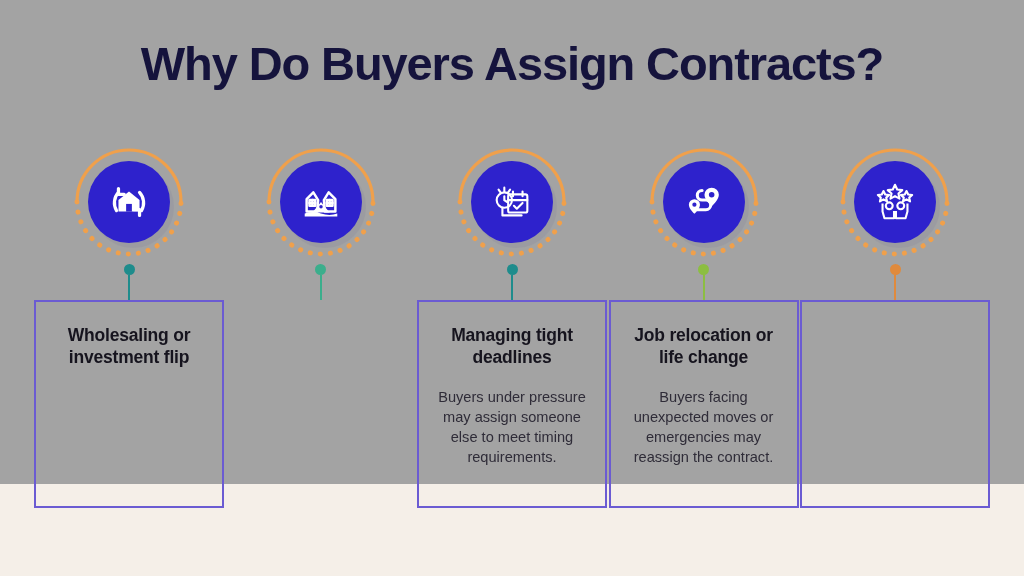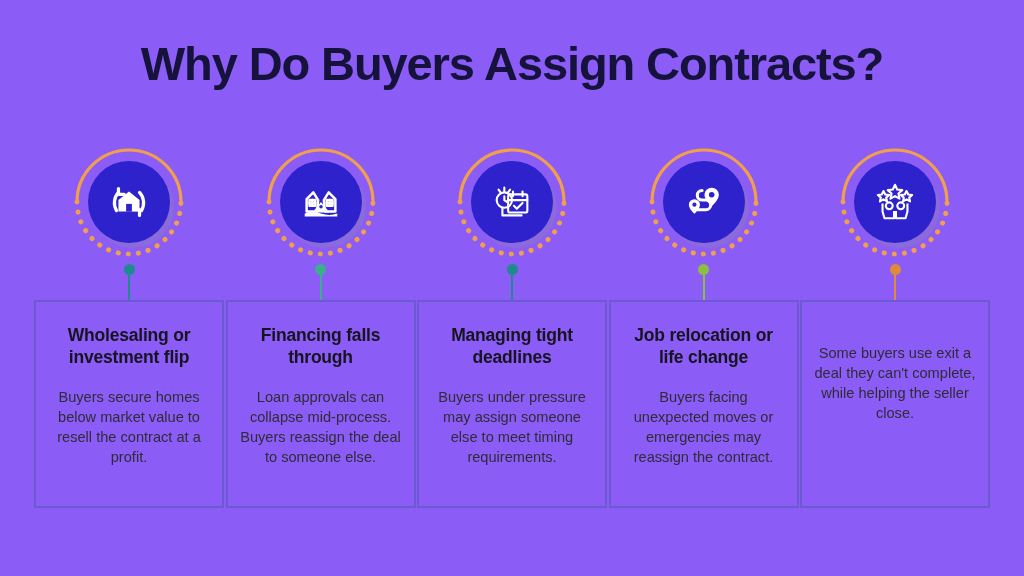--- a/index.html
+++ b/index.html
@@ -9,22 +9,22 @@
   body {
     width: 1024px;
     height: 576px;
     background: #F5EFE8;
     font-family: "Liberation Sans", sans-serif;
     overflow: hidden;
   }
   #infographic {
     position: relative;
     width: 1024px;
-    height: 576px;
-    background: #8b5cf6;
+    height: 484px;
+    background: #a3a3a3;
   }
 
   
   #page-title {
     position: absolute;
     top: 38px;
     left: 0;
     width: 1024px;
     text-align: center;
     font-size: 47px;
@@ -160,21 +160,20 @@
             <rect x="21" y="26" width="6" height="8" fill="#2E22CC"></rect>
           </svg>
         </div>
       </div>
       <div class="connector">
         <div class="dot" style="background:#1E8C8C"></div>
         <div class="stem" style="background:#1E8C8C"></div>
       </div>
       <div class="card">
         <div class="card-title">Wholesaling or investment flip</div>
-        <div class="card-body">Buyers secure homes below market value to resell the contract at a profit.</div>
       </div>
     </div>
 
     <div class="column">
       <div class="badge">
         <svg class="ring" viewBox="0 0 124 124">
           <path d="M 10 62 A 52 52 0 0 1 114 62" fill="none" stroke="#F0A04B" stroke-width="3.2" stroke-linecap="round"></path>
           <path d="M 10 62 A 52 52 0 0 0 114 62" fill="none" stroke="#F0A04B" stroke-width="5" stroke-linecap="round" stroke-dasharray="0.1 10"></path>
         </svg>
         <div class="icon-circle">
@@ -189,24 +188,20 @@
             </g>
             <path d="M24 24 L33 35 L15 35 Z" fill="#FFFFFF"></path>
             <path d="M7 36 q9 -3 17 0 q9 3 17 0 l0 3 l-34 0 z" fill="#FFFFFF"></path>
             <circle cx="24" cy="29" r="1.8" fill="#2E22CC"></circle>
           </svg>
         </div>
       </div>
       <div class="connector">
         <div class="dot" style="background:#3BAE8C"></div>
         <div class="stem" style="background:#3BAE8C"></div>
-      </div>
-      <div class="card">
-        <div class="card-title">Financing falls through</div>
-        <div class="card-body">Loan approvals can collapse mid-process. Buyers reassign the deal to someone else.</div>
       </div>
     </div>
 
     <div class="column">
       <div class="badge">
         <svg class="ring" viewBox="0 0 124 124">
           <path d="M 10 62 A 52 52 0 0 1 114 62" fill="none" stroke="#F0A04B" stroke-width="3.2" stroke-linecap="round"></path>
           <path d="M 10 62 A 52 52 0 0 0 114 62" fill="none" stroke="#F0A04B" stroke-width="5" stroke-linecap="round" stroke-dasharray="0.1 10"></path>
         </svg>
         <div class="icon-circle">
@@ -280,18 +275,17 @@
               <path d="M37 25.5 L37 34 L35 41 L25 41 L25 33.5"></path>
             </g>
           </svg>
         </div>
       </div>
       <div class="connector">
         <div class="dot" style="background:#E08A3C"></div>
         <div class="stem" style="background:#E08A3C"></div>
       </div>
       <div class="card">
-        <div class="card-body">Some buyers use exit a deal they can't complete, while helping the seller close.</div>
       </div>
     </div>
 
   </div>
 </div>
 
 </body></html>

